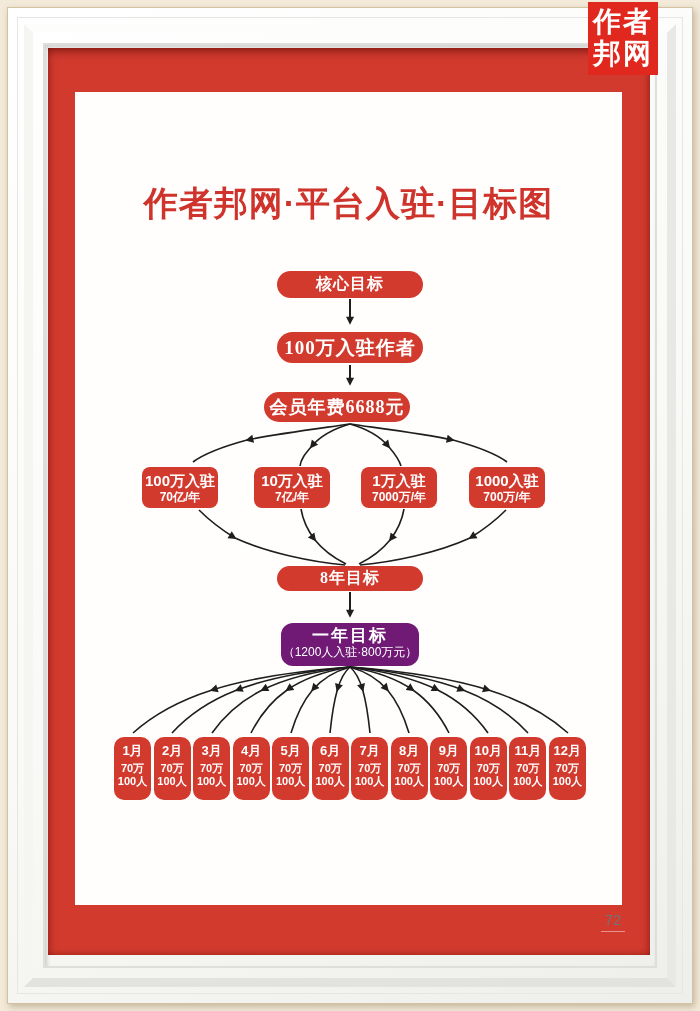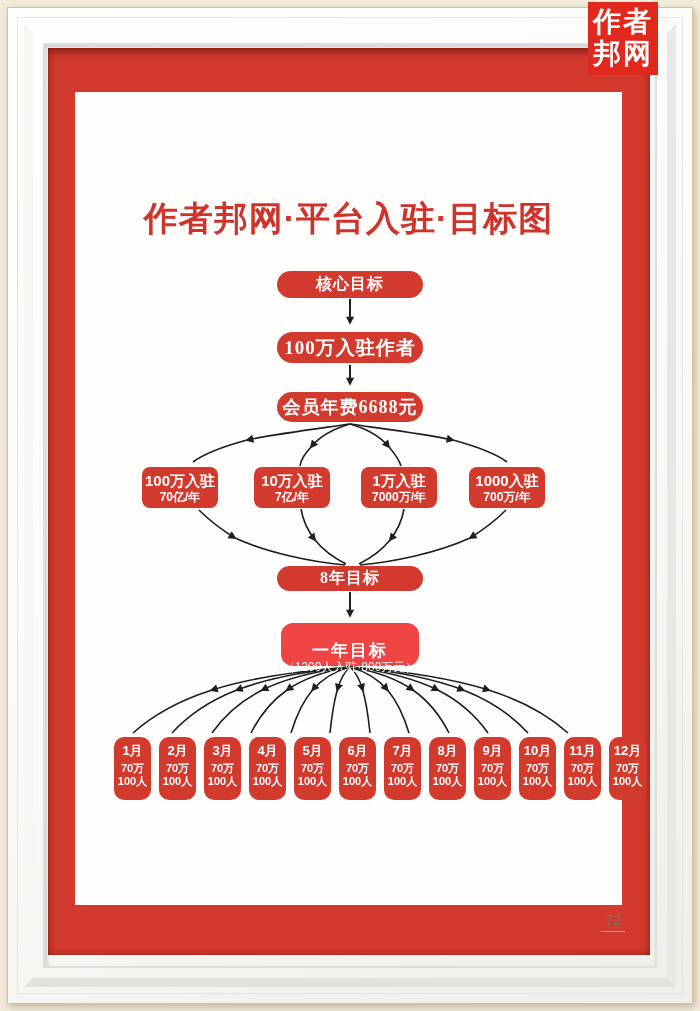--- a/index.html
+++ b/index.html
@@ -20,39 +20,39 @@
        box-shadow:inset 0 8px 10px -5px rgba(70,0,0,.55),
                   inset 0 -5px 7px -5px rgba(70,0,0,.35),
                   inset 6px 0 8px -6px rgba(70,0,0,.4),
                   inset -6px 0 8px -6px rgba(70,0,0,.4);}
   .content{position:absolute;left:75px;top:92px;width:547px;height:813px;background:#fffefd;}
   
   .logo{position:absolute;left:588px;top:2px;width:70px;height:73px;background:#e1281e;
         color:#fff;font-weight:bold;font-size:28px;line-height:32px;text-align:center;
         padding-top:4px;box-sizing:border-box;letter-spacing:2px;}
   
-  .title{position:absolute;left:75px;top:196px;width:547px;text-align:center;
+  .title{position:absolute;left:75px;top:181px;width:547px;text-align:center;
          color:#ce342c;font-size:34px;font-weight:bold;letter-spacing:1px;}
   
   .pill{position:absolute;background:#d23a2e;color:#fff;font-weight:bold;
         display:flex;align-items:center;justify-content:center;letter-spacing:1px;font-family:Liberation Serif, serif;}
   .b-core{left:277px;top:271px;width:146px;height:27px;border-radius:14px;font-size:16px;}
   .b-authors{left:277px;top:332px;width:146px;height:31px;border-radius:16px;font-size:19px;}
-  .b-fee{left:277px;top:392px;width:146px;height:30px;border-radius:15px;font-size:18px;}
+  .b-fee{left:264px;top:392px;width:146px;height:30px;border-radius:15px;font-size:18px;}
   .b-eight{left:277px;top:566px;width:146px;height:25px;border-radius:13px;font-size:16px;text-align:right;}
   .tier{position:absolute;top:467px;width:76px;height:41px;border-radius:8px;background:#d23a2e;
         color:#fff;font-weight:bold;text-align:center;box-sizing:border-box;padding-top:4px;}
   .tier .t1{font-size:15px;line-height:19px;}
   .tier .t2{font-size:12px;line-height:15px;}
   .tier-1{left:142px}.tier-2{left:254px}.tier-3{left:361px}.tier-4{left:469px}
   .year-box{position:absolute;left:281px;top:623px;width:138px;height:43px;border-radius:12px;
-        background:#ef4444;color:#fff;text-align:center;box-sizing:border-box;padding-top:18px;}
+        background:#701a75;color:#fff;text-align:center;box-sizing:border-box;padding-top:3px;}
   .year-box .y1{font-size:17px;font-weight:bold;line-height:20px;letter-spacing:2px;}
   .year-box .y2{font-size:12px;font-weight:normal;line-height:13px;}
-  .months-row{position:absolute;left:114px;top:737px;width:532px;display:flex;
+  .months-row{position:absolute;left:114px;top:737px;width:472px;display:flex;
         justify-content:space-between;}
   .month{width:37px;height:63px;border-radius:10px;background:#d23a2e;color:#fff;
         text-align:center;box-sizing:border-box;padding-top:6px;font-weight:bold;}
   .month .m0{font-size:13px;line-height:15px;}
   .month .m1{font-size:11px;line-height:13px;margin-top:4px;}
   .month .m2{font-size:11px;line-height:13px;}
   
   .pagenum{position:absolute;left:596px;top:911px;width:34px;text-align:center;}
   .pagenum span{color:#737373;font-size:15px;border-bottom:1px solid rgba(255,255,255,.45);
         padding:0 4px 3px 4px;}

